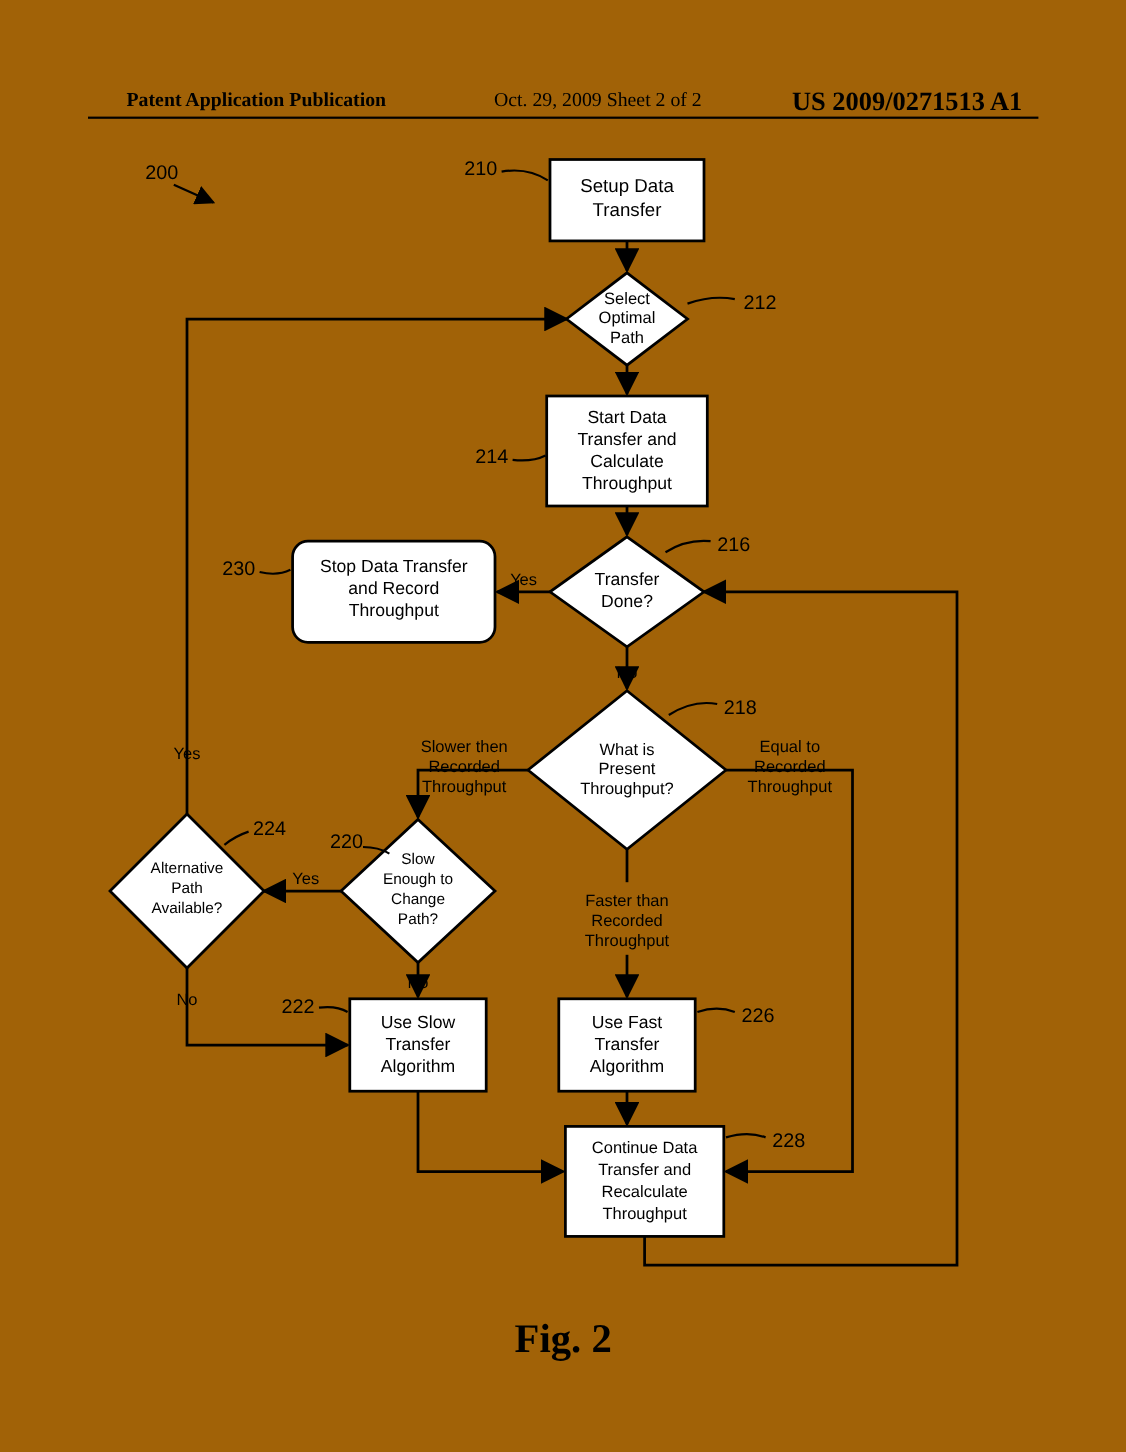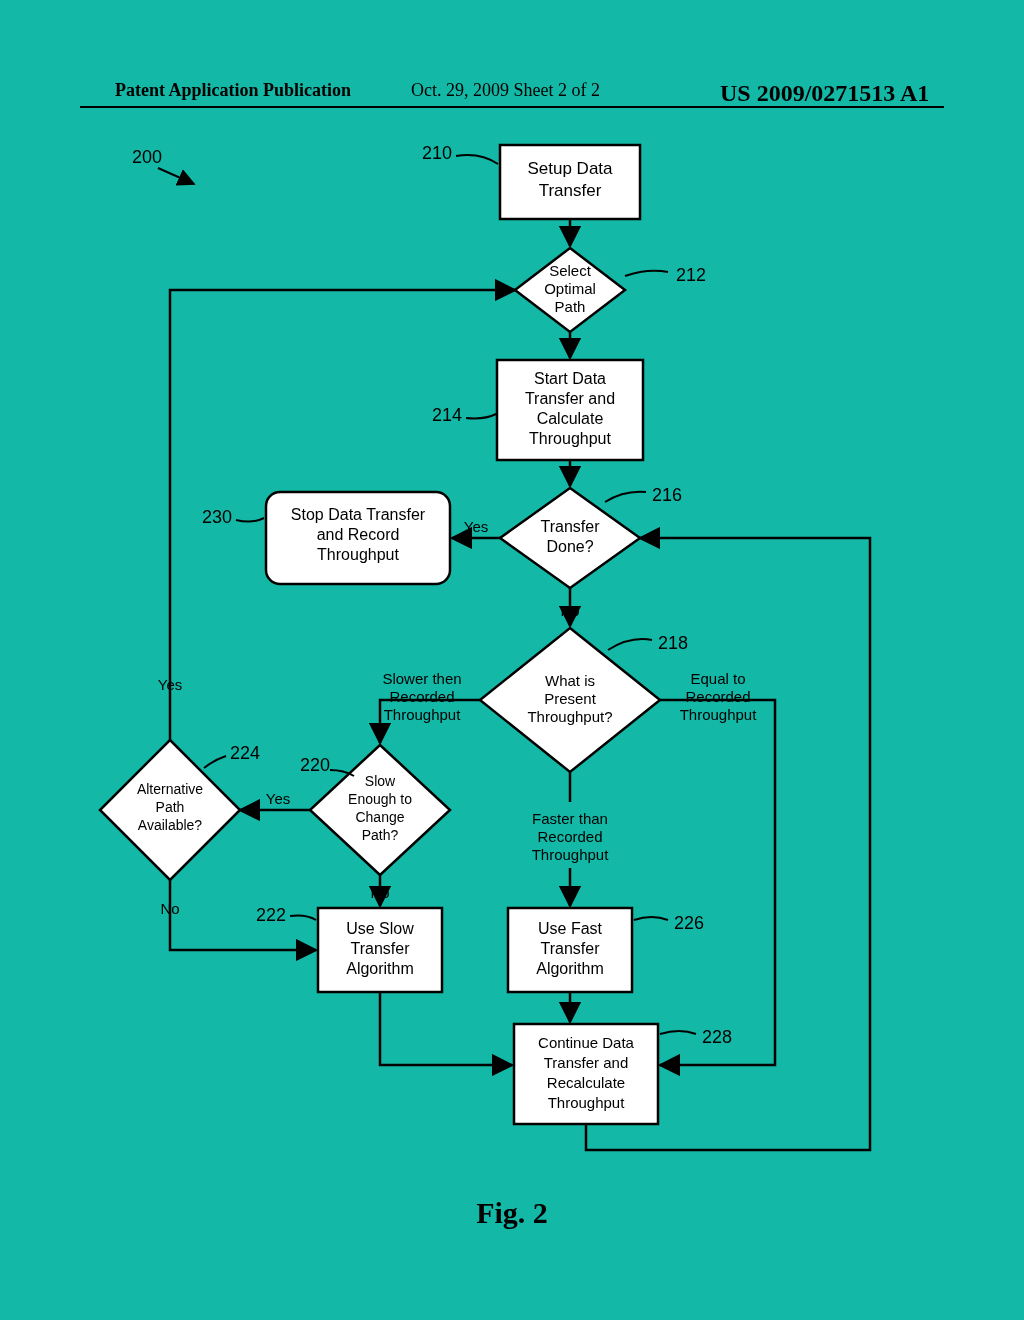--- a/index.html
+++ b/index.html
@@ -6,39 +6,39 @@
     margin: 0;
     padding: 0;
     background: #fff;
     font-family: Arial, Helvetica, sans-serif;
     color: #000;
   }
   .page {
     position: relative;
     width: 1024px;
     height: 1320px;
-    background: #14b8a6;
+    background: #a16207;
   }
   .header {
     position: absolute;
     left: 0;
     top: 80px;
     width: 1024px;
     height: 22px;
     font-family: "Times New Roman", Times, serif;
   }
   .header .left {
     position: absolute;
     left: 115px;
     font-weight: bold;
     font-size: 18px;
   }
   .header .mid {
     position: absolute;
-    left: 411px;
+    left: 449px;
     font-size: 18px;
   }
   .header .right {
     position: absolute;
     left: 720px;
     font-size: 24px;
     font-weight: bold;
   }
   .header .rule {
     position: absolute;
@@ -63,21 +63,21 @@
   }
 
   .fig-caption {
     position: absolute;
     left: 0;
     width: 1024px;
     top: 1196px;
     text-align: center;
     font-family: "Times New Roman", Times, serif;
     font-weight: bold;
-    font-size: 30px;
+    font-size: 37px;
   }
 </style>
 </head>
 <body>
 
 <div class="page">
 
   <div class="header">
     <span class="left">Patent Application Publication</span>
     <span class="mid">Oct. 29, 2009  Sheet 2 of 2</span>

